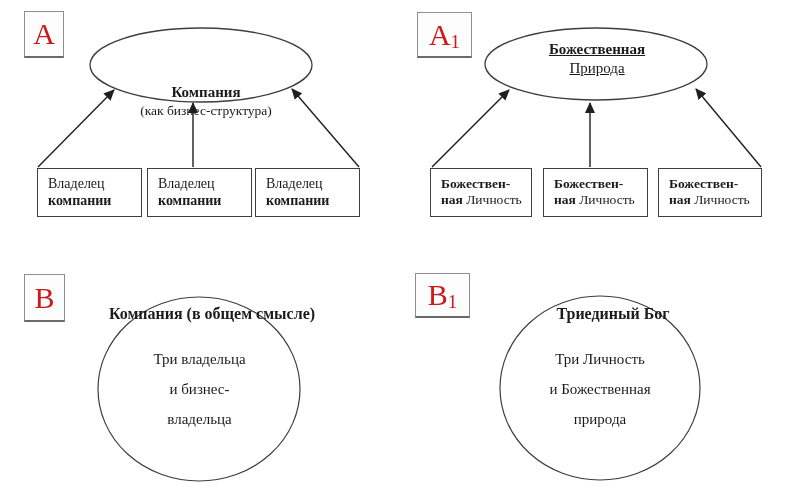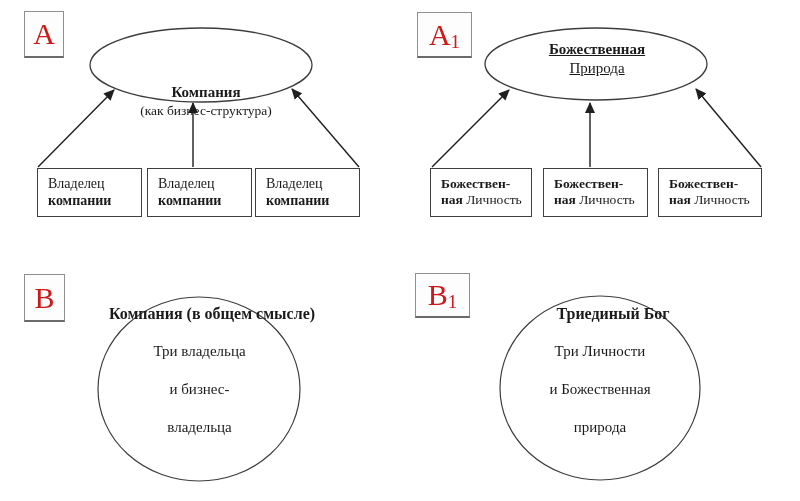--- a/index.html
+++ b/index.html
@@ -35,21 +35,21 @@
 
   
   .sec-title {
     position:absolute; width:300px; text-align:center;
     font-weight:bold; font-size:16px; line-height:18px;margin-top:34px;
   }
 
   
   .circle-text {
     position:absolute; display:flex; flex-direction:column;
-    align-items:center; justify-content:center; gap:22px;
+    align-items:center; justify-content:center; gap:14px;
     text-align:center; font-size:15px; line-height:16px;
   }
 </style>
 </head>
 <body>
 
 <div class="stage">
 
   <svg class="layer" viewBox="0 0 800 501" xmlns="http://www.w3.org/2000/svg">
     <defs>
@@ -133,18 +133,18 @@
   </div>
 
   <div class="tag" style="left:415px; top:273px; width:55px; height:45px;">
     <span>B</span>
       <span class="tag-sub">1</span>
   </div>
 
   <div class="sec-title" style="left:463px; top:271px;">Триединый Бог</div>
 
   <div class="circle-text" style="left:500px; top:297px; width:200px; height:184px;">
-    <div>Три Личности</div>
+    <div>Три Личность</div>
     <div>и Божественная</div>
     <div>природа</div>
   </div>
 
 </div>
 
 </body></html>

